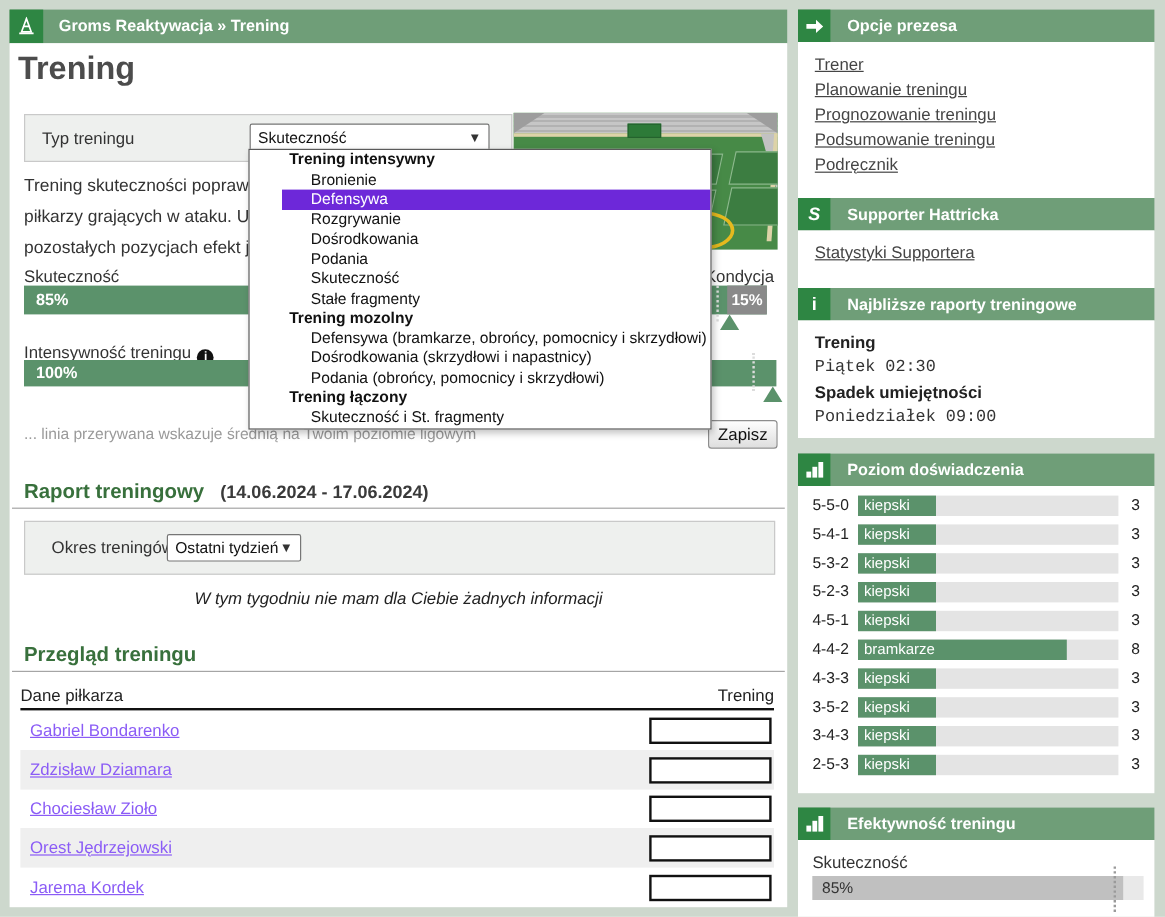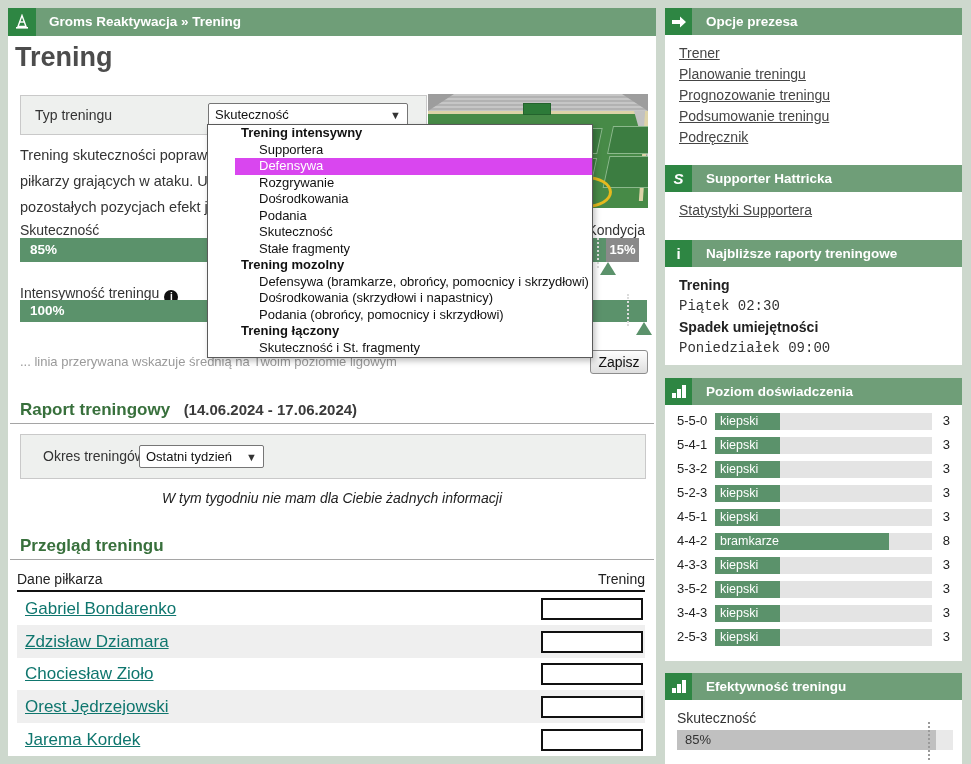--- a/index.html
+++ b/index.html
@@ -57,36 +57,36 @@
   #save-btn{position:absolute;left:582px;top:314px;width:58px;height:24px;
     background:linear-gradient(#fefefe,#dedede);border:1px solid #8d8d8d;border-radius:3px;
     font-family:"Liberation Sans",sans-serif;font-size:14px;color:#111;cursor:pointer;}
   
   .h2row{position:absolute;left:12px;white-space:nowrap;}
   .h2row .h2{font-size:17px;font-weight:bold;color:#38703c;}
   .h2row .h2date{font-size:15px;font-weight:bold;color:#3a3a3a;margin-left:9px;}
   .rule{position:absolute;left:2px;width:644px;border-top:1px solid #a5a5a5;}
   #period-box{position:absolute;left:12px;top:398px;width:624px;height:43px;background:#eef0ee;border:1px solid #c9c9c9;}
   #period-box .plabel{position:absolute;left:22px;top:0;line-height:43px;font-size:14px;color:#333;}
-  #period-select{left:118px;top:10px;width:125px;height:23px;}
+  #period-select{left:118px;top:10px;width:112px;height:23px;}
   #empty-msg{position:absolute;left:0;top:454px;width:100%;text-align:center;font-style:italic;font-size:14px;color:#222;}
   
   #tbl-head-l{position:absolute;left:9px;top:535px;font-size:14px;color:#222;}
   #tbl-head-r{position:absolute;right:11px;top:535px;font-size:14px;color:#222;}
   #tbl-underline{position:absolute;left:9px;top:554px;width:628px;border-top:2px solid #111;}
   .prow{position:absolute;left:9px;width:628px;height:33px;}
   .prow.alt{background:#efefef;}
-  .prow a{position:absolute;left:8px;top:0;line-height:33px;font-size:17px;color:#0f766e;text-decoration:underline;}
+  .prow a{position:absolute;left:8px;top:0;line-height:33px;font-size:14px;color:#8b5cf6;text-decoration:underline;}
   .prow input{position:absolute;right:2px;top:6px;width:94px;height:16px;border:2px solid #111;background:#fff;}
   
   #dropdown{position:absolute;left:199px;top:88px;width:357px;height:232px;background:#fff;
     border:1px solid #5a5a5a;box-shadow:2px 3px 6px rgba(0,0,0,.25);z-index:50;overflow:hidden;font-size:13px;color:#111;padding-left:27px;}
   #dropdown .grp{font-weight:bold;padding-left:6px;line-height:16.5px;white-space:nowrap;}
   #dropdown .opt{padding-left:24px;line-height:16.5px;white-space:nowrap;cursor:pointer;}
-  #dropdown .opt.sel{background:#d946ef;color:#fff;}
+  #dropdown .opt.sel{background:#6d28d9;color:#fff;}
   
   #sidebar{position:absolute;left:665px;top:8px;width:297px;}
   .sbox{position:absolute;left:0;width:297px;}
   .sbox-h{position:relative;height:27px;background:#6f9e78;}
   .sbox-h .ibox{position:absolute;left:0;top:0;width:27px;height:27px;background:#2e8643;
     display:flex;align-items:center;justify-content:center;color:#fff;}
   .sbox-h .stitle{display:block;margin-left:41px;line-height:27px;color:#fff;font-weight:bold;font-size:13.5px;white-space:nowrap;}
   .sbox-b{background:#fff;position:relative;}
   .slink{display:block;font-size:14px;color:#454545;text-decoration:underline;line-height:21px;}
   .sbox-b.pad{padding:8px 14px;}
@@ -213,21 +213,21 @@
         </div>
         <div class="prow" style="top: 686.8px;">
           <a>Jarema Kordek</a>
           <input type="text" style="">
         </div>
         <div class="prow alt" style="top: 719.5px;"></div>
       </div>
 
     <div id="dropdown">
         <div class="grp">Trening intensywny</div>
-        <div class="opt">Supportera</div>
+        <div class="opt">Bronienie</div>
         <div class="opt sel">Defensywa</div>
         <div class="opt">Rozgrywanie</div>
         <div class="opt">Dośrodkowania</div>
         <div class="opt">Podania</div>
         <div class="opt">Skuteczność</div>
         <div class="opt">Stałe fragmenty</div>
         <div class="grp">Trening mozolny</div>
         <div class="opt">Defensywa (bramkarze, obrońcy, pomocnicy i skrzydłowi)</div>
         <div class="opt">Dośrodkowania (skrzydłowi i napastnicy)</div>
         <div class="opt">Podania (obrońcy, pomocnicy i skrzydłowi)</div>

